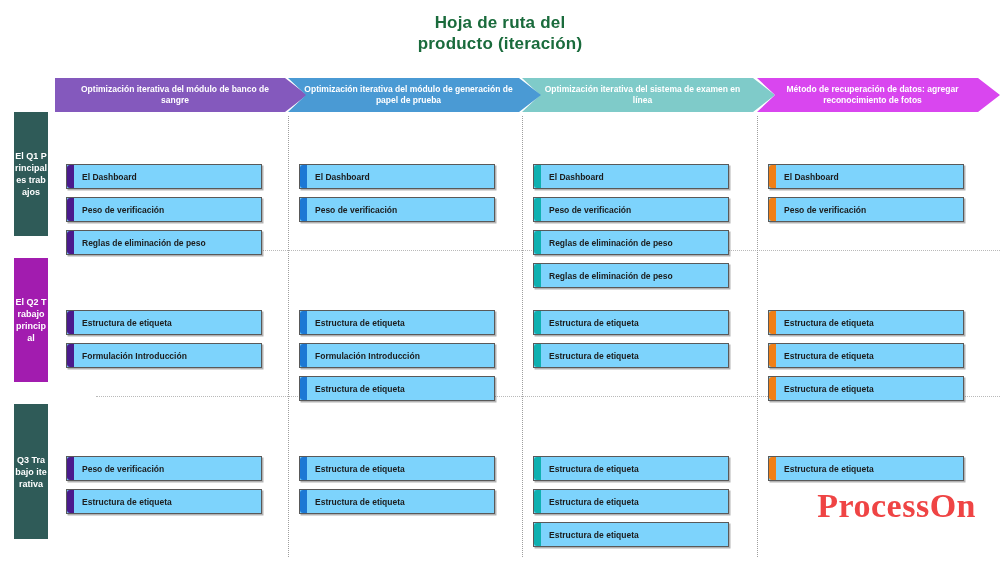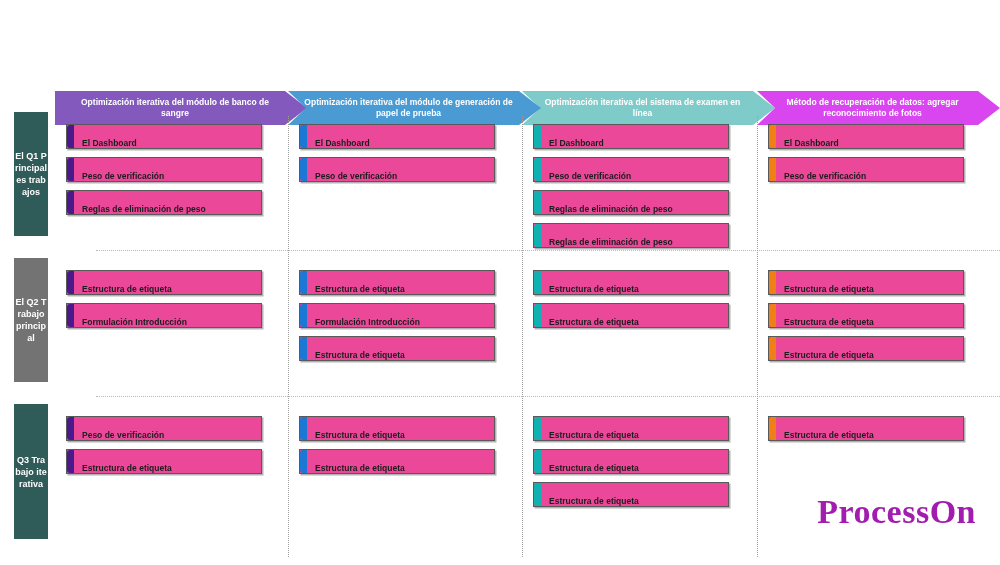--- a/index.html
+++ b/index.html
@@ -24,21 +24,20 @@
 
   
   .headers{position:absolute;left:55px;top:78px;height:34px;width:945px;}
   .chev{
     position:absolute;top:0;height:34px;
     display:flex;align-items:center;justify-content:center;
     color:#ffffff;font-size:8.5px;font-weight:bold;line-height:11px;
     text-align:center;
     box-sizing:border-box;
     padding:0 26px 0 14px;
-    margin-top:13px;
   }
   .chev span{display:block;width:100%;}
 
   
   .rowlabel{
     position:absolute;left:14px;width:34px;
     background:#2f5b58;
     color:#ffffff;
     font-size:9px;font-weight:bold;line-height:12px;
     text-align:center;
@@ -56,71 +55,76 @@
   .vdiv{
     position:absolute;top:116px;width:0;
     border-left:1px dotted #9e9e9e;
   }
 
   
   .card{
     position:absolute;
     height:25px;
     box-sizing:border-box;
-    background:#ec4899;
+    background:#7dd3fc;
     border:1px solid #595959;
-    display:flex;align-items:flex-end;
+    display:flex;align-items:center;
     box-shadow:1.5px 1.5px 0 rgba(0,0,0,.30);
+    margin-top:40px;
   }
   .card .bar{
     width:7px;height:100%;
     flex:0 0 7px;
     border-radius:3px 0 0 3px;
   }
   .card .txt{
     flex:1 1 auto;
     padding-left:8px;padding-right:6px;
     font-size:8.5px;font-weight:bold;color:#1c1c1c;
     white-space:nowrap;overflow:hidden;
   }
 
   
   .watermark{
-    position:absolute;right:24px;bottom:34px;
+    position:absolute;right:24px;bottom:40px;
     font-family:"Liberation Serif", serif;
     font-size:34px;font-weight:bold;
-    color:#a21caf;
+    color:#ef4444;
     letter-spacing:.5px;
     user-select:none;
   }
 </style>
 </head>
 <body>
 
 <div id="stage">
 
+  <div class="title">
+    <span>Hoja de ruta del</span>
+    <span class="l2">producto (iteración)</span>
+  </div>
 
   <div class="headers" id="headers">
       <div class="chev" style="left: 0px; width: 252px; background: rgb(132, 89, 189); clip-path: polygon(0px 0px, calc(100% - 22px) 0px, 100% 50%, calc(100% - 22px) 100%, 0px 100%);">
         <span>Optimización iterativa del módulo de banco de sangre</span>
       </div>
       <div class="chev" style="left: 467px; width: 253px; background: rgb(127, 203, 201); clip-path: polygon(0px 0px, calc(100% - 22px) 0px, 100% 50%, calc(100% - 22px) 100%, 0px 100%, 18px 50%);">
         <span>Optimización iterativa del sistema de examen en línea</span>
       </div>
       <div class="chev" style="left: 233px; width: 253px; background: rgb(74, 154, 212); clip-path: polygon(0px 0px, calc(100% - 22px) 0px, 100% 50%, calc(100% - 22px) 100%, 0px 100%, 18px 50%);">
         <span>Optimización iterativa del módulo de generación de papel de prueba</span>
       </div>
       <div class="chev" style="left: 702px; width: 243px; background: #d946ef; clip-path: polygon(0px 0px, calc(100% - 22px) 0px, 100% 50%, calc(100% - 22px) 100%, 0px 100%, 18px 50%);">
         <span>Método de recuperación de datos: agregar reconocimiento de fotos</span>
       </div>
     </div>
 
   <div id="rowlabels">
       <div class="rowlabel" style="top: 112px; height: 124px; background: rgb(47, 91, 88);">El Q1 Principales trabajos</div>
-      <div class="rowlabel" style="top: 258px; height: 124px; background: #737373;">El Q2 Trabajo principal</div>
+      <div class="rowlabel" style="top: 258px; height: 124px; background: #a21caf;">El Q2 Trabajo principal</div>
       <div class="rowlabel" style="top: 404px; height: 135px; background: rgb(47, 91, 88);">Q3 Trabajo iterativa</div>
     </div>
 
   <div id="dividers">
       <div class="hdiv" style="top: 250px;"></div>
       <div class="hdiv" style="top: 396px;"></div>
       <div class="vdiv" style="left: 288px; height: 441px;"></div>
       <div class="vdiv" style="left: 522px; height: 441px;"></div>
       <div class="vdiv" style="left: 757px; height: 441px;"></div>
     </div>

